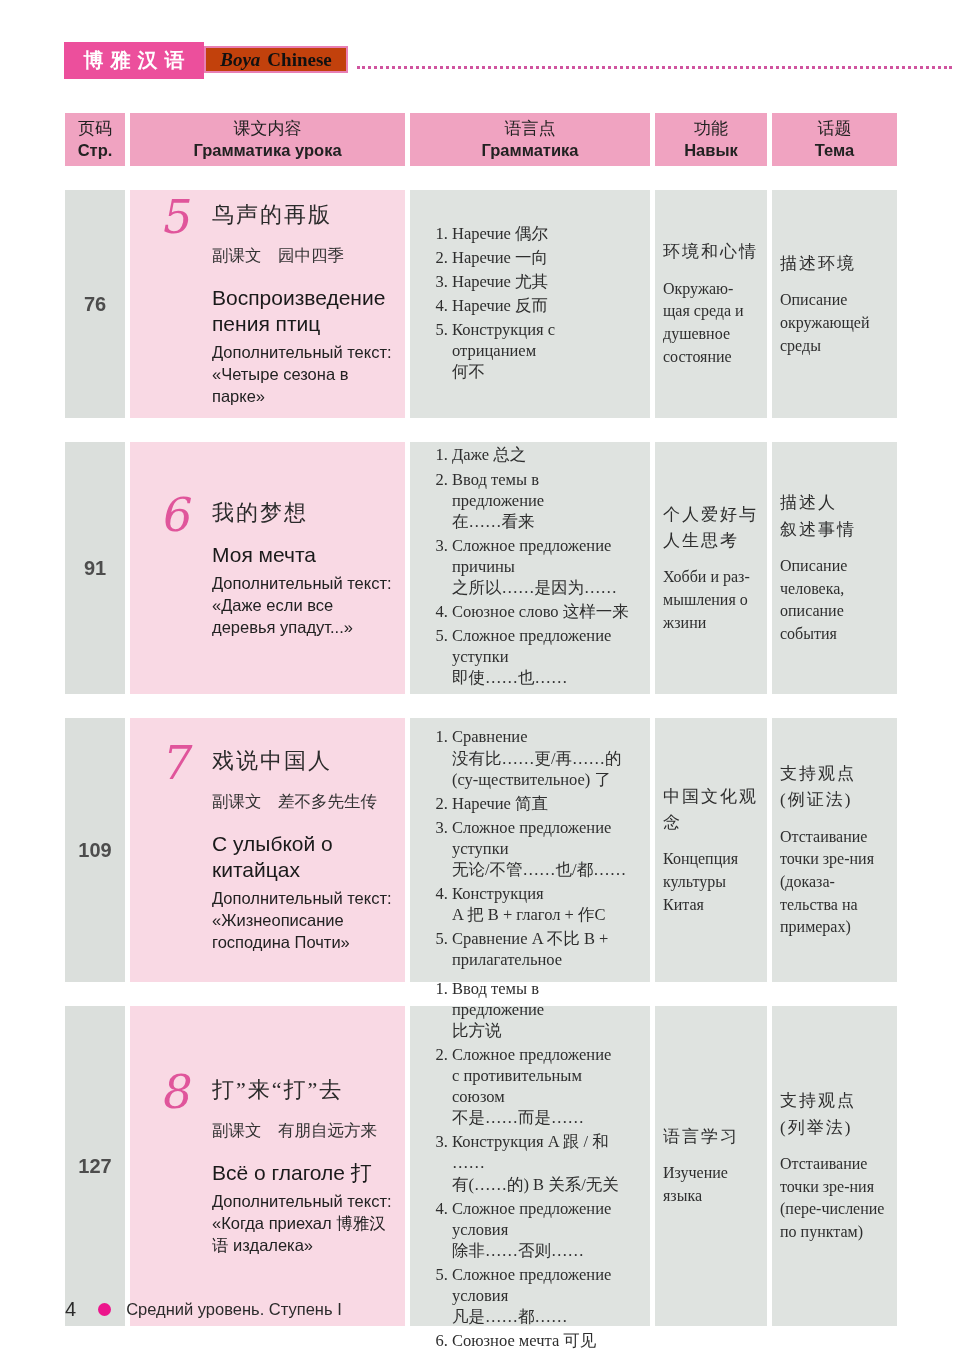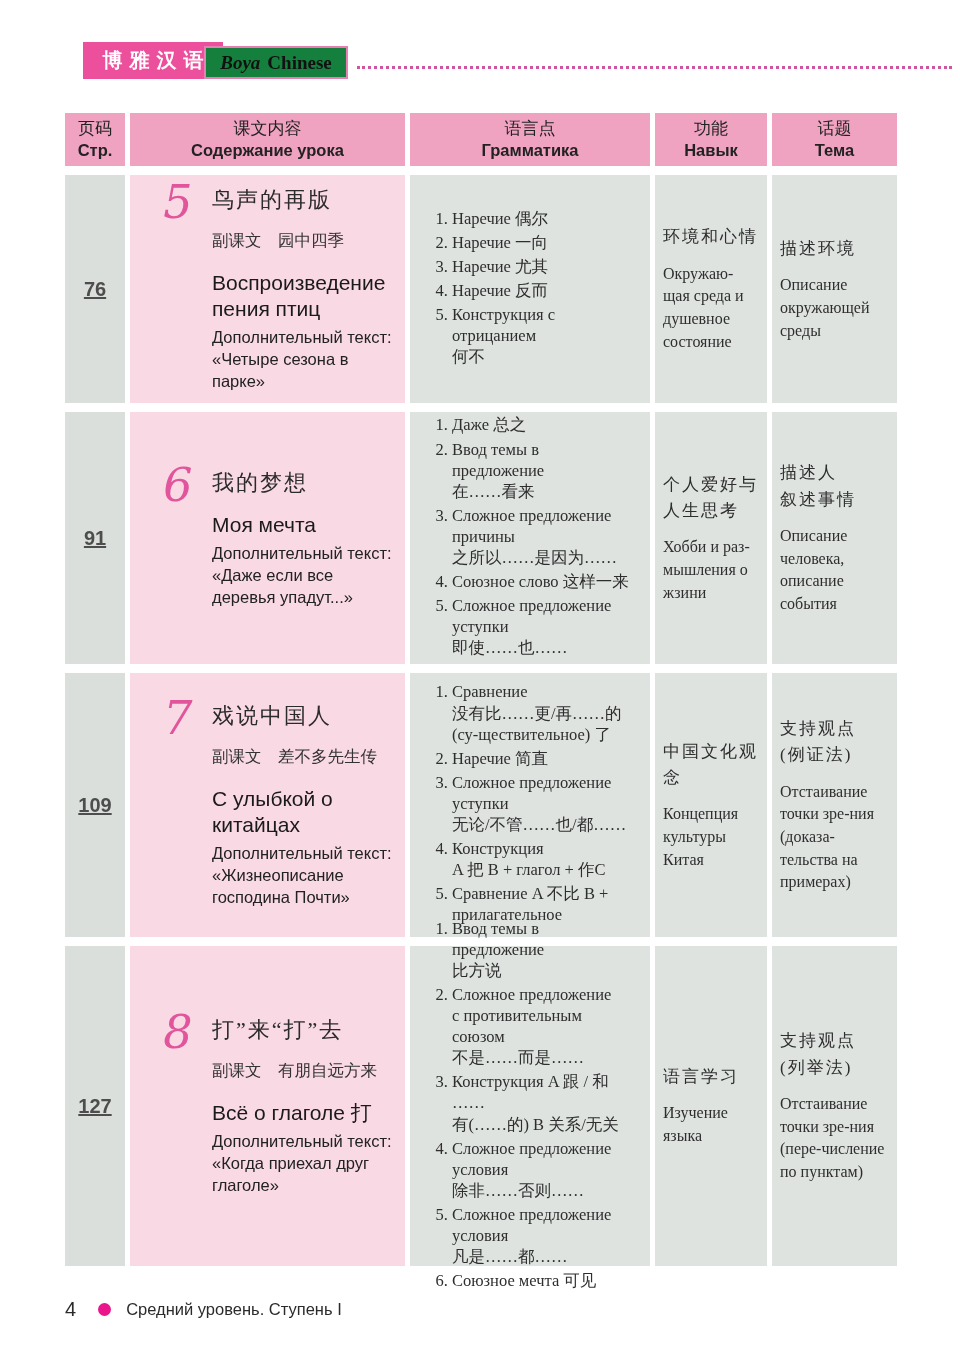--- a/index.html
+++ b/index.html
@@ -6,55 +6,55 @@
   body{
     width:960px;height:1368px;
     background:#ffffff;
     position:relative;
     overflow:hidden;
     font-family:"Liberation Sans",sans-serif;
     color:#262626;
   }
   
   .logo-cn{
-    position:absolute;left:83px;top:42px;width:140px;height:37px;
+    position:absolute;left:64px;top:42px;width:140px;height:37px;
     background:#ec4f9c;color:#ffffff;
     display:flex;align-items:center;justify-content:center;
     font-size:20px;font-weight:bold;letter-spacing:7px;text-indent:7px;
   }
   .logo-en{
-    position:absolute;left:204px;top:46px;width:144px;height:33px;
-    background:#15803d;border:2px solid #e87fb4;box-sizing:border-box;
+    position:absolute;left:204px;top:46px;width:144px;height:27px;
+    background:#c2410c;border:2px solid #e87fb4;box-sizing:border-box;
     display:flex;align-items:center;justify-content:center;gap:7px;
     font-family:"Liberation Serif",serif;font-weight:bold;font-size:19px;color:#111;
   }
   .logo-en .boya{font-style:italic;}
   .dotted-line{
     position:absolute;left:357px;top:66px;width:595px;height:0;
     border-bottom:3px dotted #d0549f;
   }
   
   .toc{
     position:absolute;left:65px;top:113px;width:832px;
     display:grid;
     grid-template-columns:60px 275px 240px 112px 125px;
     grid-template-rows:53px 228px 252px 264px 320px;
-    gap:9px 5px;
+    gap:24px 5px;
   }
   .hcell{
     background:#f0a3c1;
     display:flex;flex-direction:column;align-items:center;justify-content:center;
     line-height:1.3;color:#222;
   }
   .hcell .cn{font-size:17px;}
   .hcell .ru{font-size:16.5px;font-weight:bold;}
   .cell-page{
     background:#dbdfdc;
     display:flex;align-items:center;justify-content:center;
-    font-size:20px;font-weight:bold;color:#4d4d4d;text-decoration:underline;
+    font-size:20px;font-weight:bold;color:#4d4d4d;
   }
   .cell-content{
     background:#f9d9e4;
     display:flex;align-items:center;
   }
   .lesson-no{
     width:68px;flex:none;
     font-family:"DejaVu Serif",serif;font-style:italic;
     font-size:46px;color:#e0559b;
     text-align:center;align-self:flex-start;
@@ -106,21 +106,21 @@
 <div class="dotted-line"></div>
 
 <div class="toc">
 
   <div class="hcell">
     <span class="cn">页码</span>
     <span class="ru">Стр.</span>
   </div>
   <div class="hcell">
     <span class="cn">课文内容</span>
-    <span class="ru">Содержание урока</span>
+    <span class="ru">Грамматика урока</span>
   </div>
   <div class="hcell">
     <span class="cn">语言点</span>
     <span class="ru">Грамматика</span>
   </div>
   <div class="hcell">
     <span class="cn">功能</span>
     <span class="ru">Навык</span>
   </div>
   <div class="hcell">
@@ -231,21 +231,21 @@
   </div>
 
   <div class="cell-page">127</div>
   <div class="cell-content">
     <div class="inner">
       <div class="lesson-no">8</div>
       <div class="lesson-text">
         <div class="title-cn">打”来“打”去</div>
         <div class="subtitle-cn">副课文　有朋自远方来</div>
         <div class="title-ru">Всё о глаголе 打</div>
-        <div class="subtitle-ru">Дополнительный текст: «Когда приехал друг глаголе»</div>
+        <div class="subtitle-ru">Дополнительный текст: «Когда приехал 博雅汉语 издалека»</div>
       </div>
     </div>
   </div>
   <div class="cell-grammar">
     <ol>
       <li>Ввод темы в предложение
 比方说</li>
       <li>Сложное предложение
 с противительным союзом
 不是……而是……</li>

